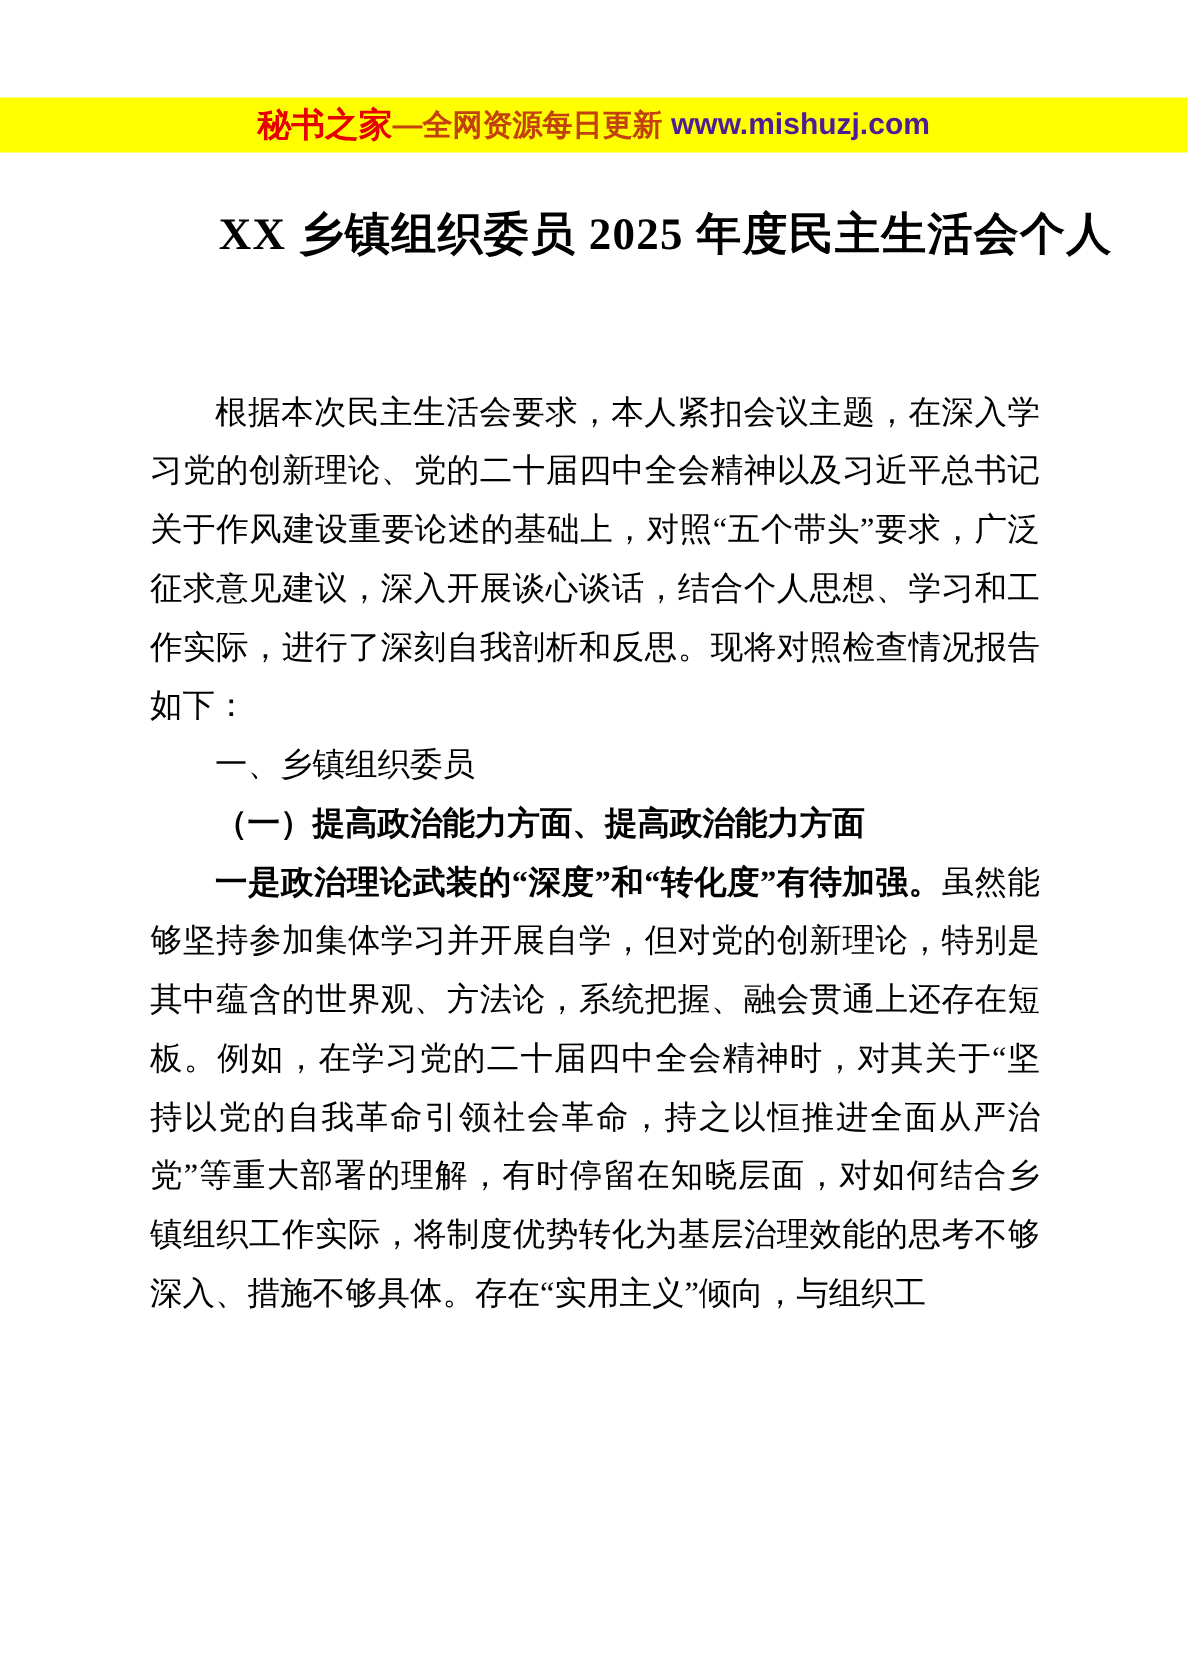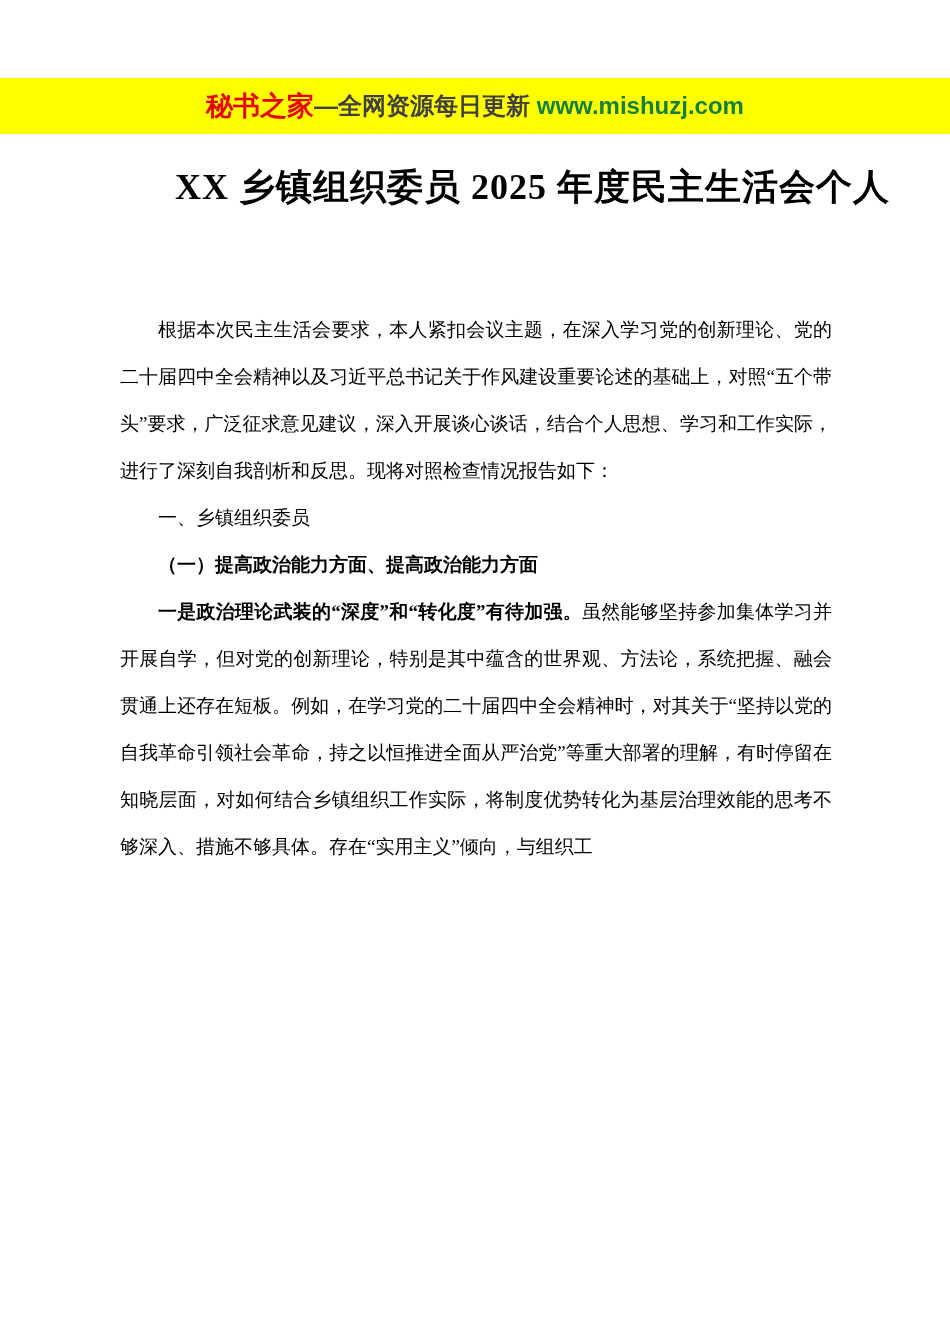--- a/index.html
+++ b/index.html
@@ -10,21 +10,21 @@
     position: relative;
     overflow: hidden;
     font-family: "Liberation Serif", "DejaVu Serif", serif;
     color: #000000;
   }
   .banner {
     position: absolute;
     top: 78px;
     left: 0;
     width: 950px;
-    height: 56px;
+    height: 44px;
     display: flex;
     align-items: center;
     justify-content: center;
     font-family: "Liberation Sans", "DejaVu Sans", sans-serif;
     font-weight: bold;
     font-size: 24px;
     white-space: pre;
   }
   .banner .brand { font-size: 27px; }
   .title-block {
@@ -36,32 +36,32 @@
     font-weight: bold;
     font-size: 36px;
     line-height: 50px;
     letter-spacing: 1px;
   }
   .content {
     position: absolute;
     top: 306px;
     left: 120px;
     width: 712px;
-    font-size: 19px;
+    font-size: 26px;
     line-height: 47px;
     text-align: justify;
   }
   .content p.para { text-indent: 2em; }
   .run-bold { font-weight: bold; }
 </style>
 </head>
 <body>
 
 <div class="banner" style="background: rgb(255, 255, 0);">
-  <span class="brand" style="color: rgb(230, 0, 0);">秘书之家</span><span class="tagline" style="color: #404040;">—全网资源每日更新 </span><span class="url" style="color: #15803d;">www.mishuzj.com</span>
+  <span class="brand" style="color: rgb(230, 0, 0);">秘书之家</span><span class="tagline" style="color: #c2410c;">—全网资源每日更新 </span><span class="url" style="color: #4c1d95;">www.mishuzj.com</span>
 </div>
 
 <div class="title-block">
   <div>XX 乡镇组织委员 2025 年度民主生活会个人</div>
 </div>
 
 <div class="content" id="doc-body">
     <p class="para"><span>根据本次民主生活会要求，本人紧扣会议主题，在深入学习党的创新理论、党的二十届四中全会精神以及习近平总书记关于作风建设重要论述的基础上，对照“五个带头”要求，广泛征求意见建议，深入开展谈心谈话，结合个人思想、学习和工作实际，进行了深刻自我剖析和反思。现将对照检查情况报告如下：</span></p>
     <p class="para"><span>一、乡镇组织委员</span></p>
     <p class="para"><span class="run-bold">（一）提高政治能力方面、提高政治能力方面</span></p>

